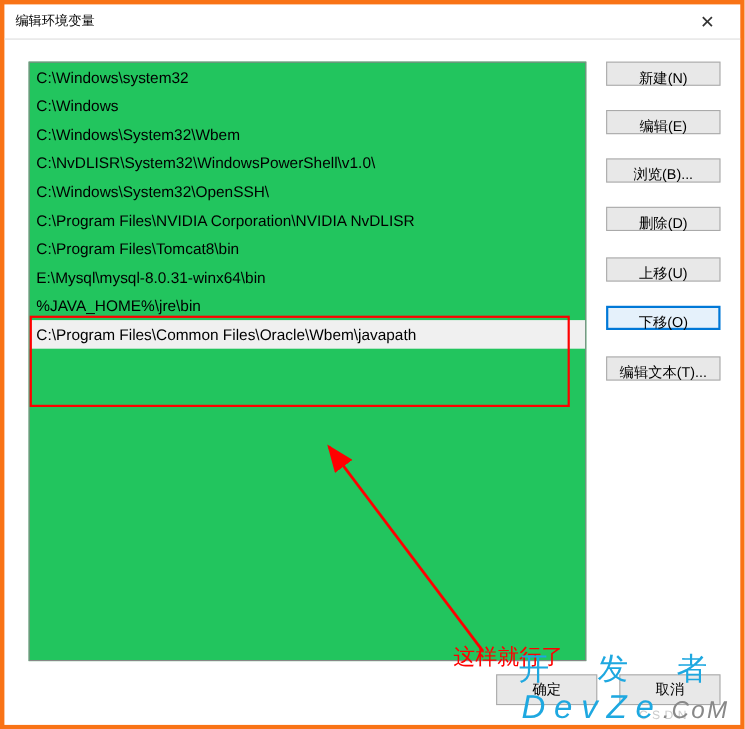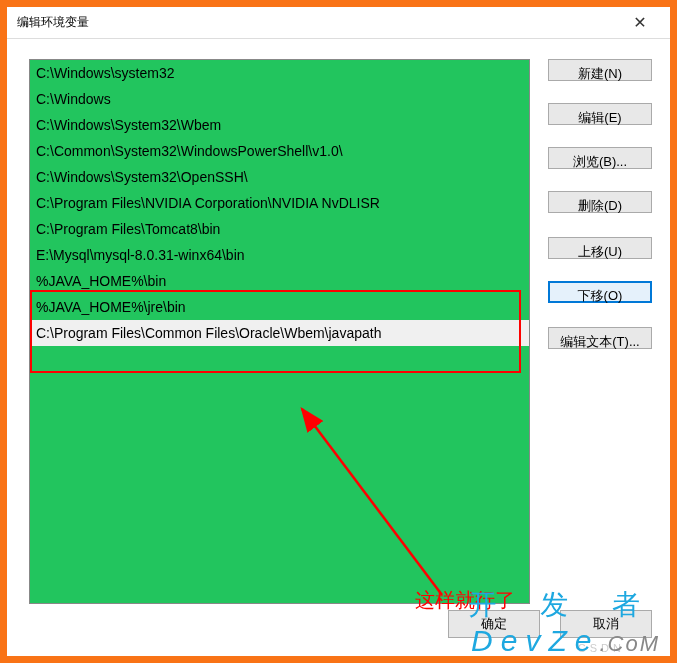--- a/index.html
+++ b/index.html
@@ -8,21 +8,21 @@
     width: 677px; height: 663px;
     font-family: "Microsoft YaHei", "Segoe UI", sans-serif;
     font-size: 12px;
     background: #fff;
     color: #000;
     overflow: hidden;
     position: relative;
   }
   .window {
     width: 677px; height: 663px;
-    border: 7px solid #f97316;
+    border: 4px solid #f97316;
     background: #fff;
     position: relative;
   }
   .titlebar {
     height: 32px;
     display: flex;
     align-items: center;
     padding: 0 8px 0 10px;
     border-bottom: 1px solid #ddd;
     justify-content: space-between;
@@ -150,26 +150,25 @@
   </div>
 
   <div class="content">
 
     <div class="main-row">
 
       <div class="listbox">
         <div class="list-item">C:\Windows\system32</div>
         <div class="list-item">C:\Windows</div>
         <div class="list-item">C:\Windows\System32\Wbem</div>
-        <div class="list-item">C:\Common\System32\WindowsPowerShell\v1.0\</div>
+        <div class="list-item">C:\NvDLISR\System32\WindowsPowerShell\v1.0\</div>
         <div class="list-item">C:\Windows\System32\OpenSSH\</div>
         <div class="list-item">C:\Program Files\NVIDIA Corporation\NVIDIA NvDLISR</div>
         <div class="list-item">C:\Program Files\Tomcat8\bin</div>
         <div class="list-item">E:\Mysql\mysql-8.0.31-winx64\bin</div>
-        <div class="list-item">%JAVA_HOME%\bin</div>
         <div class="list-item">%JAVA_HOME%\jre\bin</div>
         <div class="list-item selected">C:\Program Files\Common Files\Oracle\Wbem\javapath</div>
       </div>
 
       <div class="side-buttons">
         <div class="btn gap-sm">新建(N)</div>
         <div class="btn gap-sm">编辑(E)</div>
         <div class="btn gap-sm">浏览(B)...</div>
         <div class="btn gap-lg">删除(D)</div>
         <div class="btn gap-sm">上移(U)</div>

